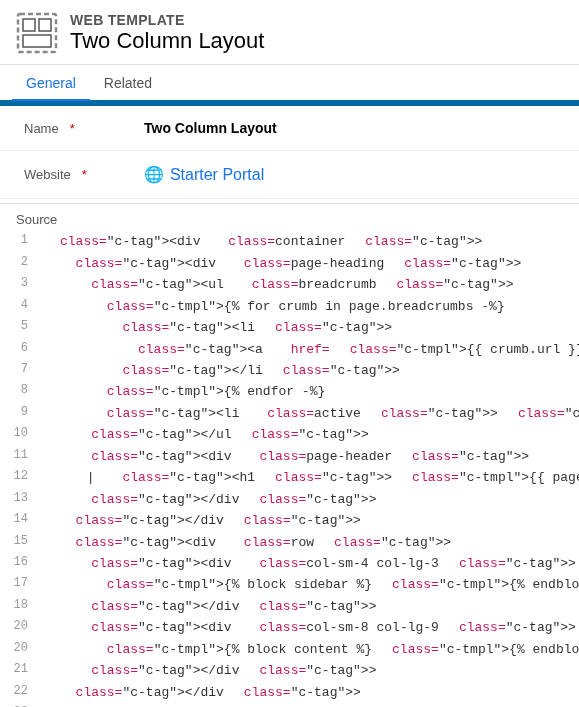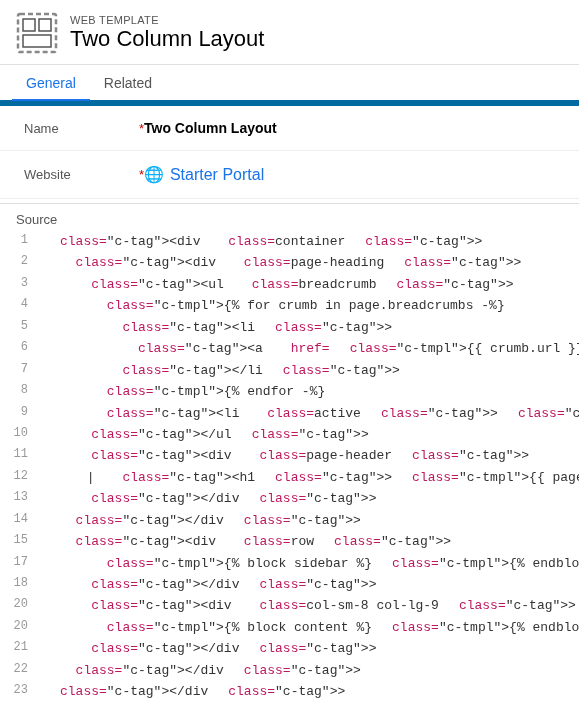--- a/index.html
+++ b/index.html
@@ -19,25 +19,25 @@
       padding: 12px 16px 10px 16px;
       border-bottom: 1px solid #e0e0e0;
     }
     .header-icon {
       width: 42px;
       height: 42px;
       margin-right: 12px;
       flex-shrink: 0;
     }
     .header-subtitle {
-      font-size: 11px;
+      font-size: 14px;
       color: #555;
       text-transform: uppercase;
       letter-spacing: 0.3px;
-      font-weight: 400;
+      font-weight: 700;
     }
     .header-title {
       font-size: 22px;
       font-weight: 400;
       color: #000;
       line-height: 1.2;
     }
 
     
     .tabs {
@@ -71,21 +71,20 @@
       border-bottom: 1px solid #eee;
     }
     .form-label {
       width: 120px;
       flex-shrink: 0;
       font-size: 13px;
       color: #555;
       display: flex;
       align-items: center;
       gap: 11px;
-      justify-content: space-between;
     }
     .required-star {
       color: #c00;
       font-size: 13px;
     }
     .form-value {
       font-size: 14px;
       font-weight: 700;
       color: #000;
     }
@@ -246,20 +245,24 @@
       </div>
       <div class="code-line">
         <span class="line-number">14</span>
         <span class="line-content">  <span <span="" class="c-attr">class=</span>"c-tag"&gt;&lt;/div<span <span="" class="c-attr">class=</span>"c-tag"&gt;&gt;</span>
       </div>
       <div class="code-line">
         <span class="line-number">15</span>
         <span class="line-content">  <span <span="" class="c-attr">class=</span>"c-tag"&gt;&lt;div <span class="c-attr">class=</span>row<span <span="" class="c-attr">class=</span>"c-tag"&gt;&gt;</span>
       </div>
       <div class="code-line">
+        <span class="line-number">16</span>
+        <span class="line-content">    <span <span="" class="c-attr">class=</span>"c-tag"&gt;&lt;div <span class="c-attr">class=</span>col-sm-4 col-lg-3<span <span="" class="c-attr">class=</span>"c-tag"&gt;&gt;</span>
+      </div>
+      <div class="code-line">
         <span class="line-number">17</span>
         <span class="line-content">      <span <span="" class="c-attr">class=</span>"c-tmpl"&gt;{% block sidebar %}<span <span="" class="c-attr">class=</span>"c-tmpl"&gt;{% endblock %}</span>
       </div>
       <div class="code-line">
         <span class="line-number">18</span>
         <span class="line-content">    <span <span="" class="c-attr">class=</span>"c-tag"&gt;&lt;/div<span <span="" class="c-attr">class=</span>"c-tag"&gt;&gt;</span>
       </div>
       <div class="code-line">
         <span class="line-number">20</span>
         <span class="line-content">    <span <span="" class="c-attr">class=</span>"c-tag"&gt;&lt;div <span class="c-attr">class=</span>col-sm-8 col-lg-9<span <span="" class="c-attr">class=</span>"c-tag"&gt;&gt;</span>

